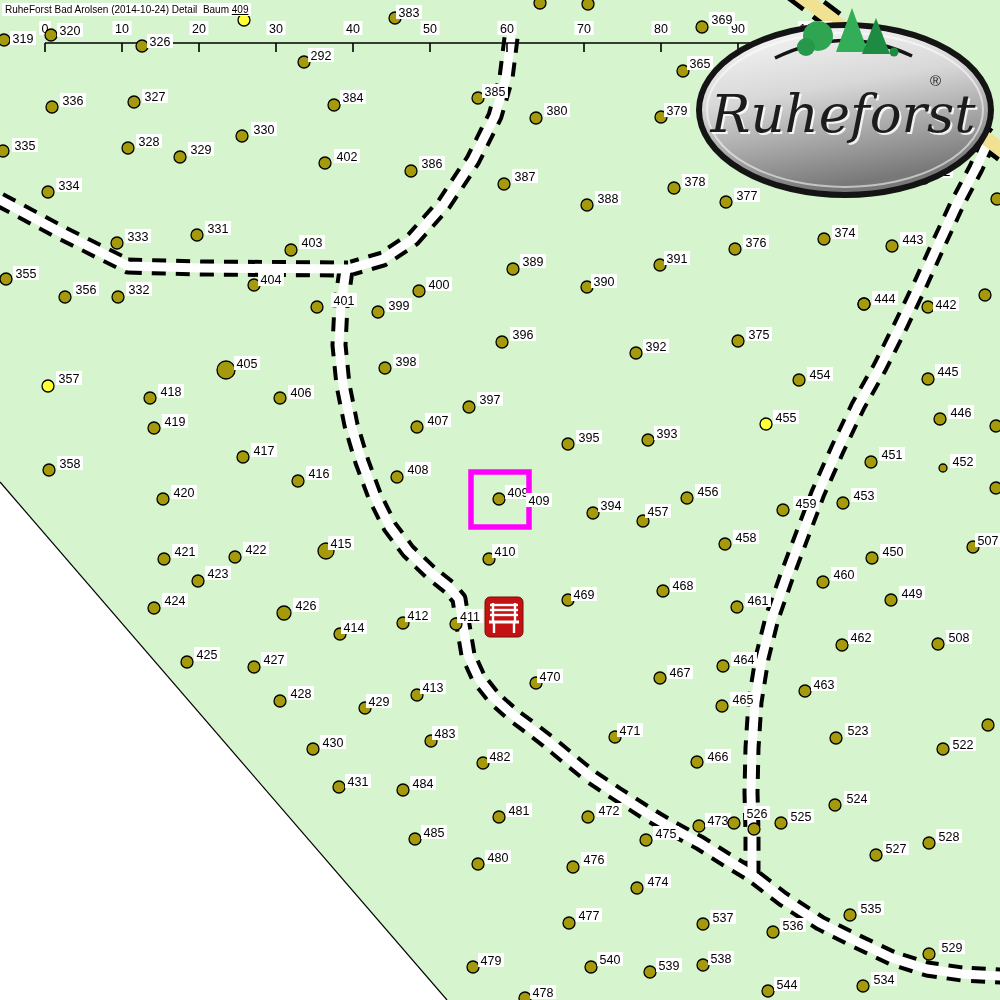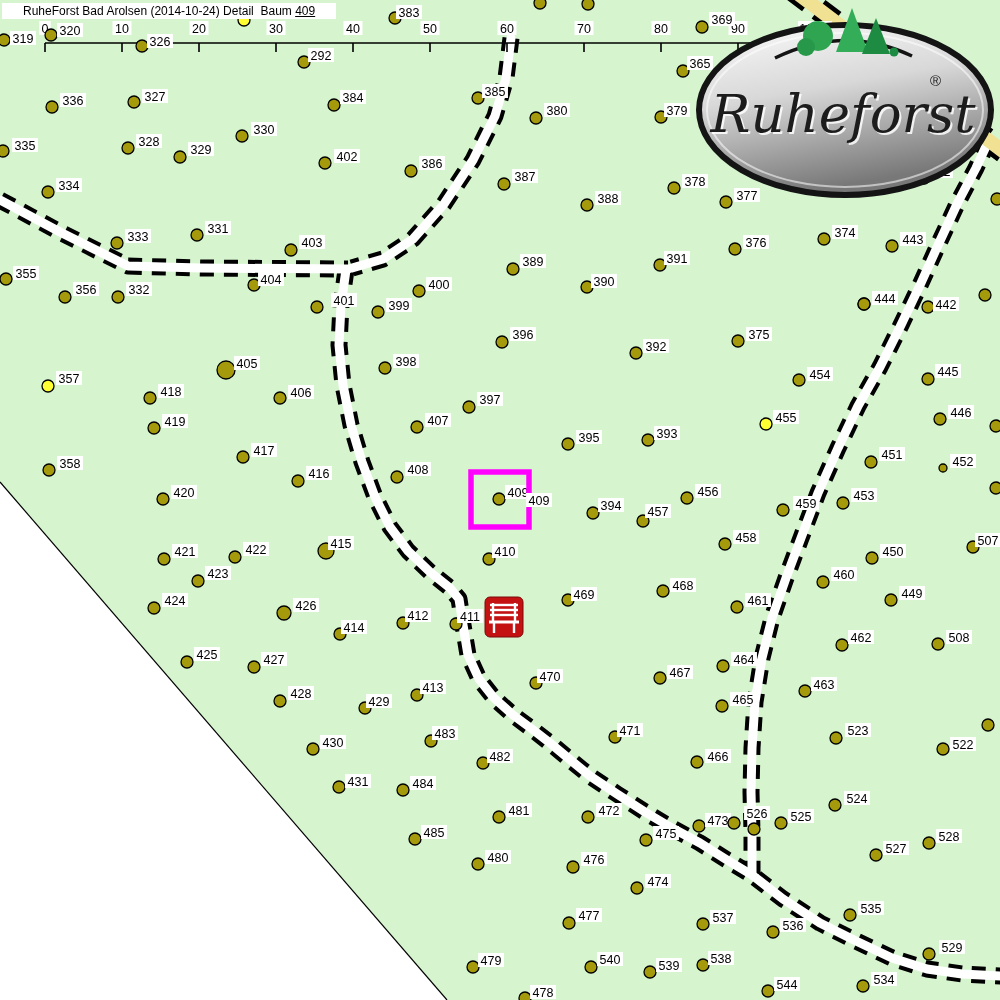--- a/index.html
+++ b/index.html
@@ -1,20 +1,20 @@
 <!DOCTYPE html>
 <html><head>
 <meta charset="utf-8">
 <style>
   html,body{margin:0;padding:0;background:#888;}
   #stage{position:relative;width:1000px;height:1000px;overflow:hidden;background:#d6f5cf;
          font-family:"Liberation Sans",sans-serif;box-shadow:inset 0 0 0 2px #000;}
   #map{position:absolute;left:0;top:0;}
   #title-bar{position:absolute;left:2px;top:3px;background:#fff;color:#000;
-             font-size:12px;padding:1px 21px;white-space:pre;z-index:5;}
+             font-size:10px;padding:1px 3px;white-space:pre;z-index:5;}
   #title-bar .hl{text-decoration:underline;}
   .lbl{font-size:12.5px;fill:#000;}
 </style>
 </head>
 <body>
 
 <div id="stage">
   <svg id="map" width="1000" height="1000" viewBox="0 0 1000 1000">
     <defs>
       <linearGradient id="logograd" x1="0" y1="0" x2="0.3" y2="1">

